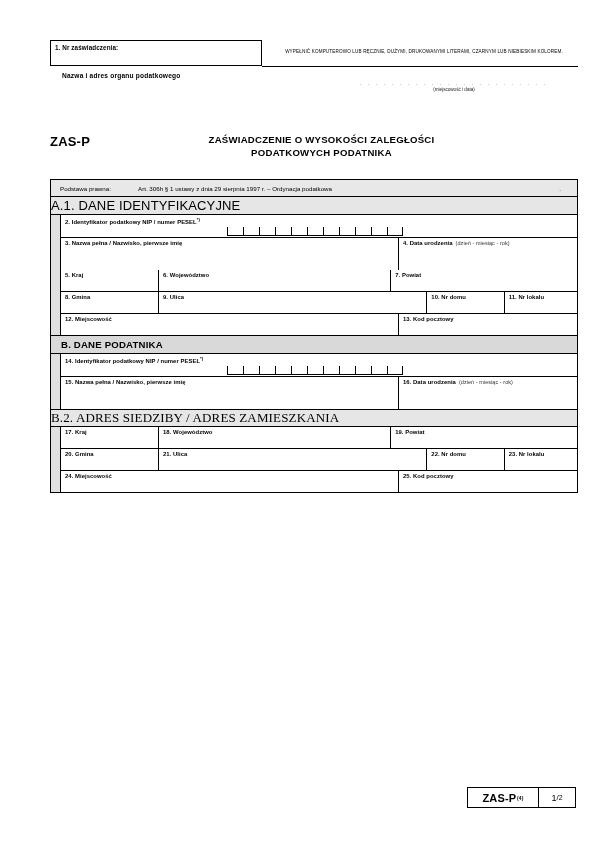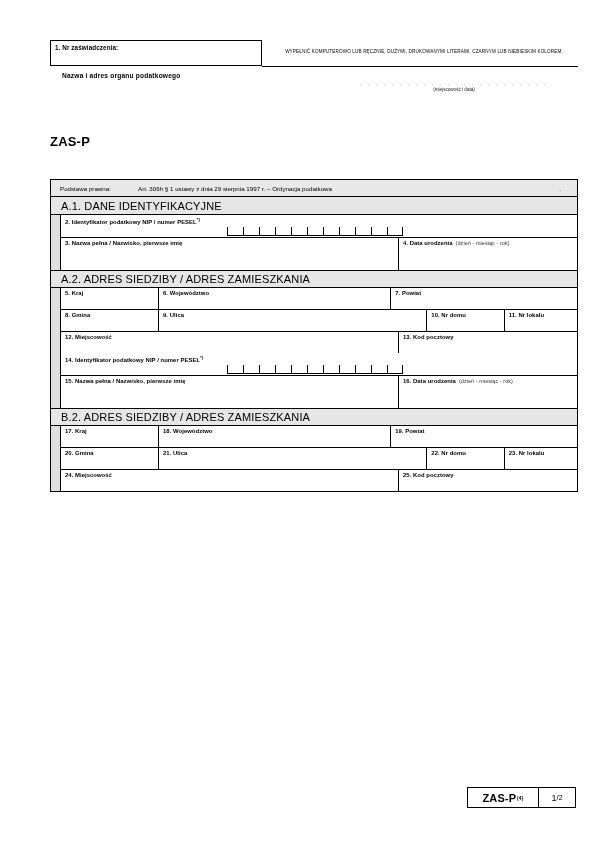--- a/index.html
+++ b/index.html
@@ -165,22 +165,21 @@
 
   .subsec {
     height: 18px;
     background: #e6e6e6;
     border-bottom: 1px solid #000;
     display: flex;
     align-items: center;
     box-sizing: border-box;
   }
   .subsec-label {
-    font-size: 11px;
-    padding-left: 10px;
+    font-size: 13px;
     letter-spacing: 0.15px;
   }
 
   .body-block {
     display: flex;
     background: #fff;
   }
   .gutter {
     width: 10px;
     background: #e0e0e0;
@@ -299,20 +298,24 @@
     <div class="org-label">Nazwa i adres organu podatkowego</div>
   </div>
 
   <div class="place-date">
     <div class="dotline">. . . . . . . . . . . . . . . . . . . . . . . . . . . . . . . . . . .</div>
     <div class="place-date-caption">(miejscowość i data)</div>
   </div>
 
   <div class="title-block">
     <div class="form-code">ZAS-P</div>
+    <div class="form-title">
+      <div>ZAŚWIADCZENIE O WYSOKOŚCI ZALEGŁOŚCI</div>
+      <div>PODATKOWYCH PODATNIKA</div>
+    </div>
   </div>
 
   <div class="sheet">
 
     <div class="legal-bar">
       <div class="legal-label">Podstawa prawna:</div>
       <div class="legal-text">Art. 306h  § 1 ustawy z dnia 29 sierpnia 1997 r. – Ordynacja podatkowa</div>
       <div class="legal-dot">.</div>
     </div>
 
@@ -346,23 +349,20 @@
           <div class="cell" style="width:65.5%;height:32px;">
             <div class="cell-label">3. Nazwa pełna / Nazwisko, pierwsze imię</div>
           </div>
           <div class="cell" style="width:34.5%;height:32px;">
             <div class="cell-label"><span>4. Data urodzenia</span><span class="cell-hint">(dzień - miesiąc - rok)</span></div>
           </div>
         </div>
       </div>
     </div>
 
-    <div class="subsec" style="border-top:1.4px solid #000;">
-      <div class="subsec-label">A.2. ADRES SIEDZIBY / ADRES ZAMIESZKANIA</div>
-    </div>
 
     <div class="body-block">
       <div class="gutter"></div>
       <div class="fields">
         <div class="frow">
           <div class="cell" style="width:19%;height:21px;">
             <div class="cell-label">5. Kraj</div>
           </div>
           <div class="cell" style="width:45%;height:21px;">
             <div class="cell-label">6. Województwo</div>
@@ -389,20 +389,23 @@
           <div class="cell" style="width:65.5%;height:21px;">
             <div class="cell-label">12. Miejscowość</div>
           </div>
           <div class="cell" style="width:34.5%;height:21px;">
             <div class="cell-label">13. Kod pocztowy</div>
           </div>
         </div>
       </div>
     </div>
 
+    <div class="sec-b" style="border-top:1.4px solid #000;">
+      <div class="sec-b-label">B. DANE PODATNIKA</div>
+    </div>
 
 
     <div class="body-block">
       <div class="gutter"></div>
       <div class="fields">
         <div class="frow">
           <div class="cell" style="width:100%;height:22px;">
             <div class="cell-label"><span>14. Identyfikator podatkowy NIP / numer PESEL</span><span class="sup">*)</span></div>
             <div class="comb">
               <span class="comb-cell"></span>
@@ -423,21 +426,21 @@
           <div class="cell" style="width:65.5%;height:32px;">
             <div class="cell-label">15. Nazwa pełna / Nazwisko, pierwsze imię</div>
           </div>
           <div class="cell" style="width:34.5%;height:32px;">
             <div class="cell-label"><span>16. Data urodzenia</span><span class="cell-hint">(dzień - miesiąc - rok)</span></div>
           </div>
         </div>
       </div>
     </div>
 
-    <div class="subsec" style="border-top:1.4px solid #000;">
+    <div class="subsec" style="border-top:1.4px solid #000;font-family:Liberation Serif, serif;">
       <div class="subsec-label">B.2. ADRES SIEDZIBY / ADRES ZAMIESZKANIA</div>
     </div>
 
     <div class="body-block">
       <div class="gutter"></div>
       <div class="fields">
         <div class="frow">
           <div class="cell" style="width:19%;height:21px;">
             <div class="cell-label">17. Kraj</div>
           </div>

